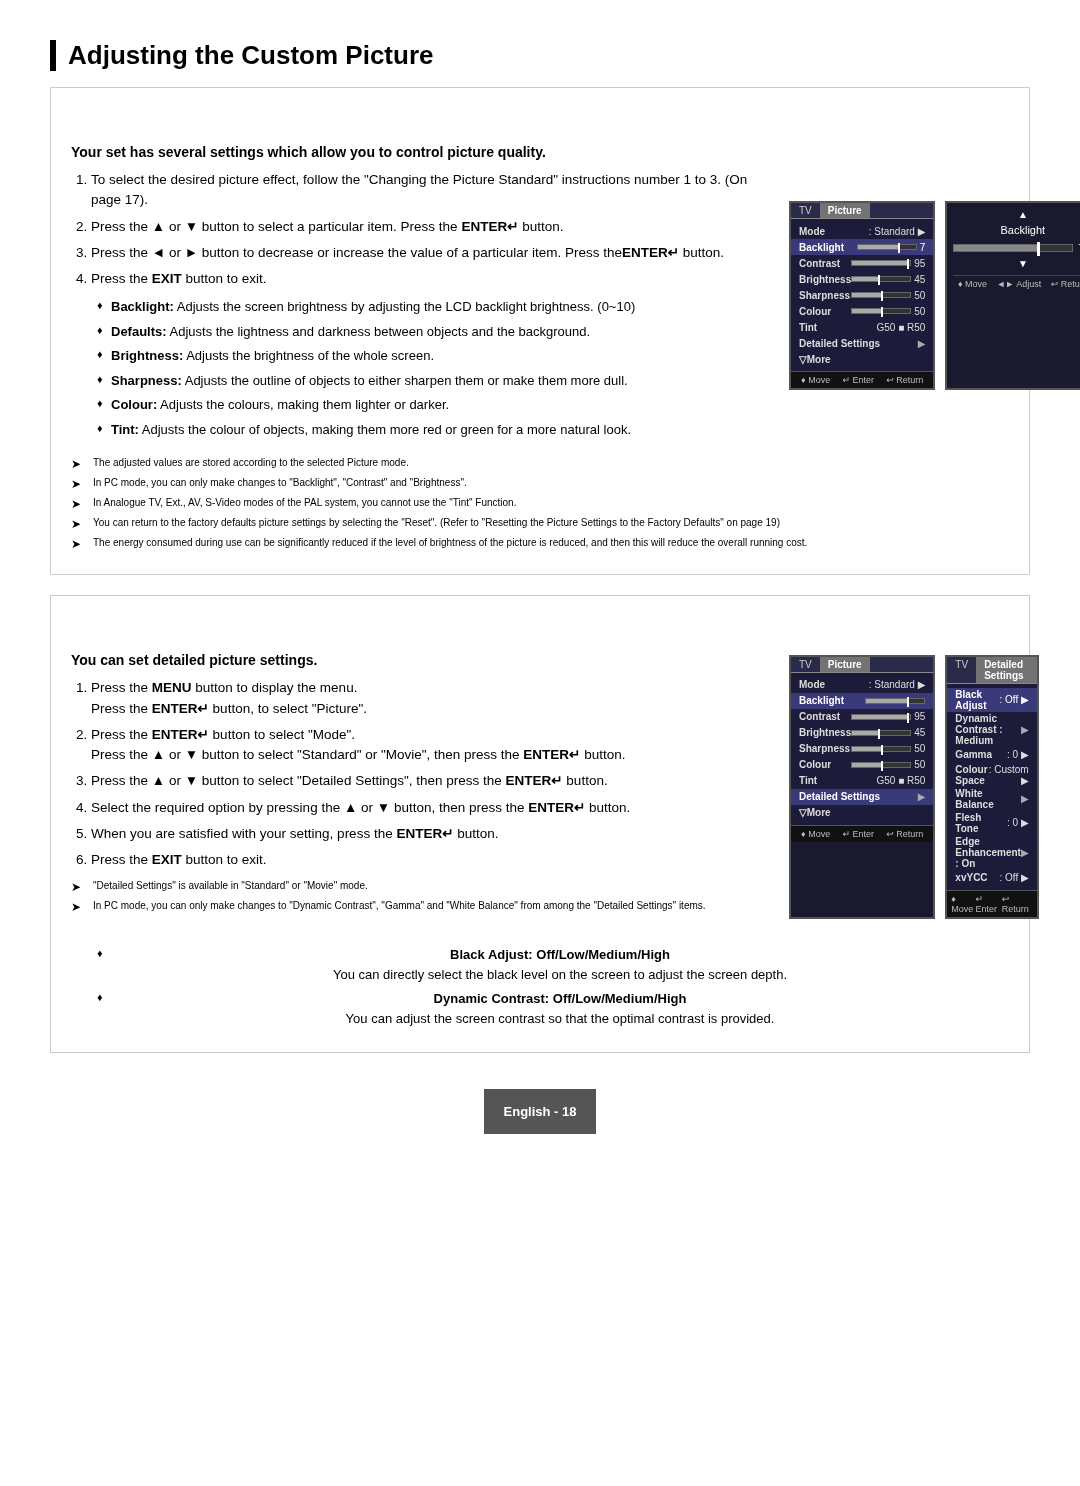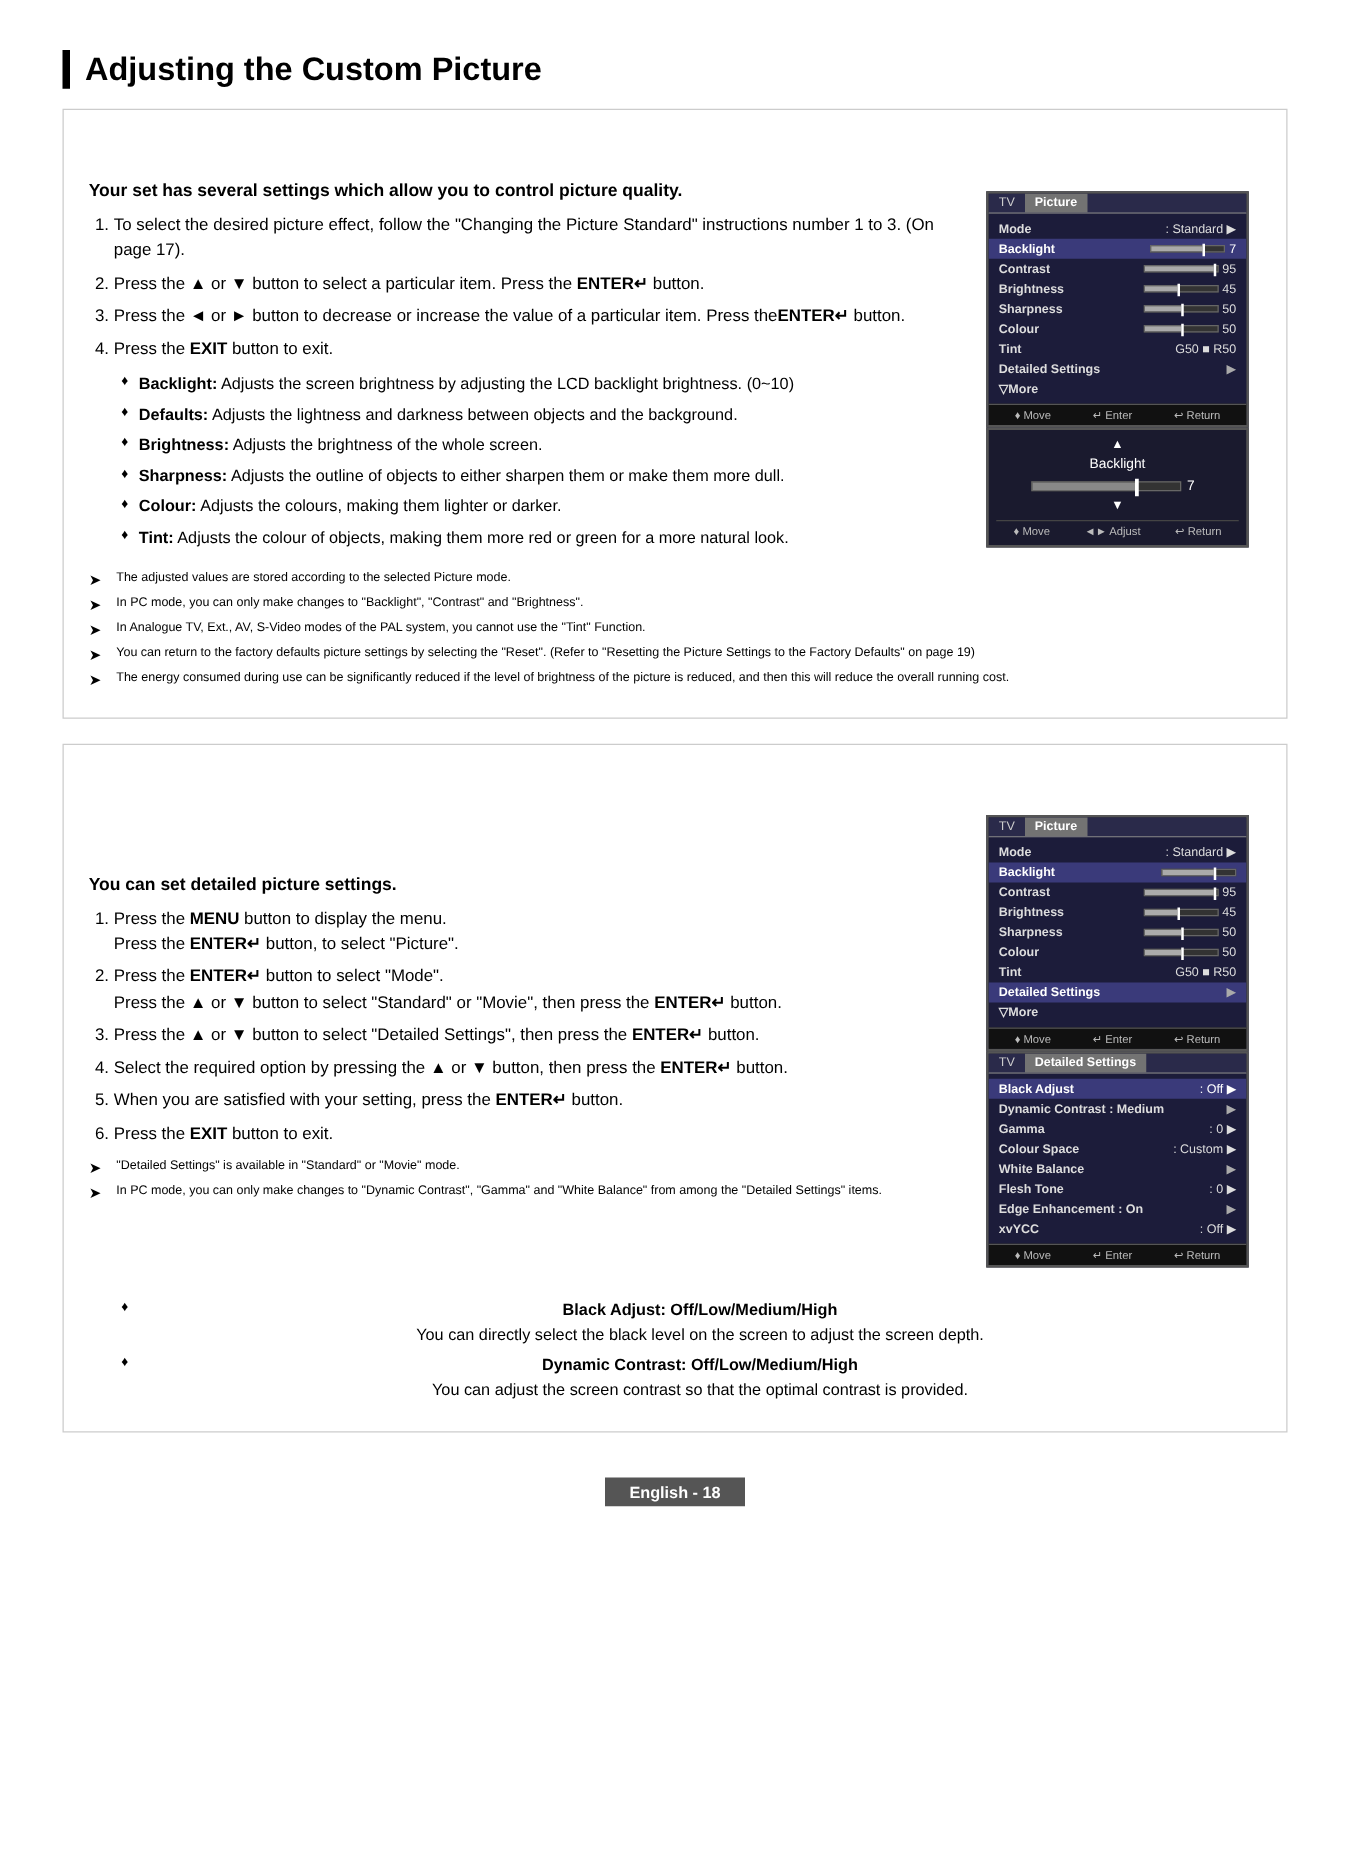--- a/index.html
+++ b/index.html
@@ -43,22 +43,21 @@
     }
 
     .content-col {
       flex: 1;
     }
 
     .screen-col {
       width: 220px;
       flex-shrink: 0;
       display: flex;
-      flex-direction: column;
-      gap: 0;
+      gap: 10px;
     }
 
     ol {
       padding-left: 20px;
       margin-bottom: 8px;
     }
 
     ol li {
       margin-bottom: 6px;
       font-size: 13.5px;
@@ -294,21 +293,21 @@
     .page-footer {
       text-align: center;
       margin-top: 30px;
       padding: 6px 20px;
     }
 
     .page-footer-badge {
       display: inline-block;
       background: #555;
       color: #fff;
-      padding: 4px 20px;
+      padding: 15px 20px;
       font-size: 13px;
       font-weight: bold;
     }
   </style>
 </head>
 <body>
 
 <div>
   <h1 class="section-title">Adjusting the Custom Picture</h1>
 

